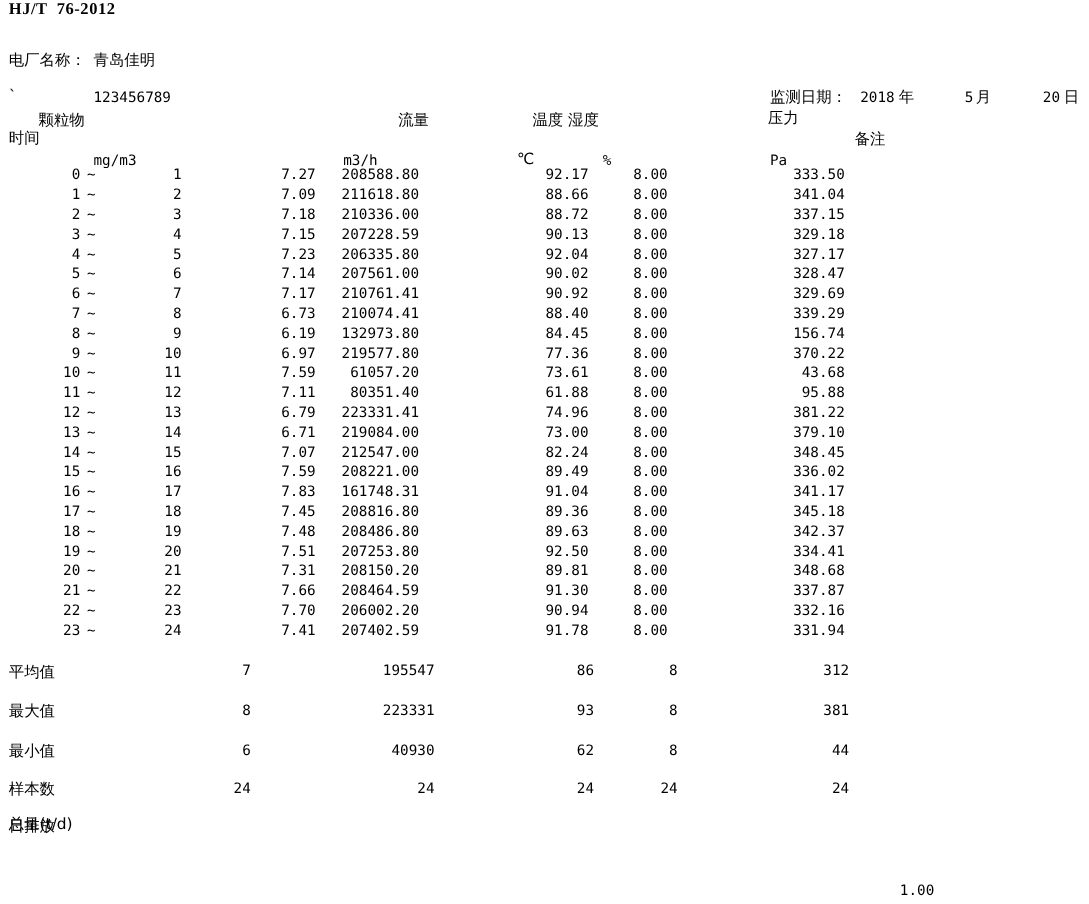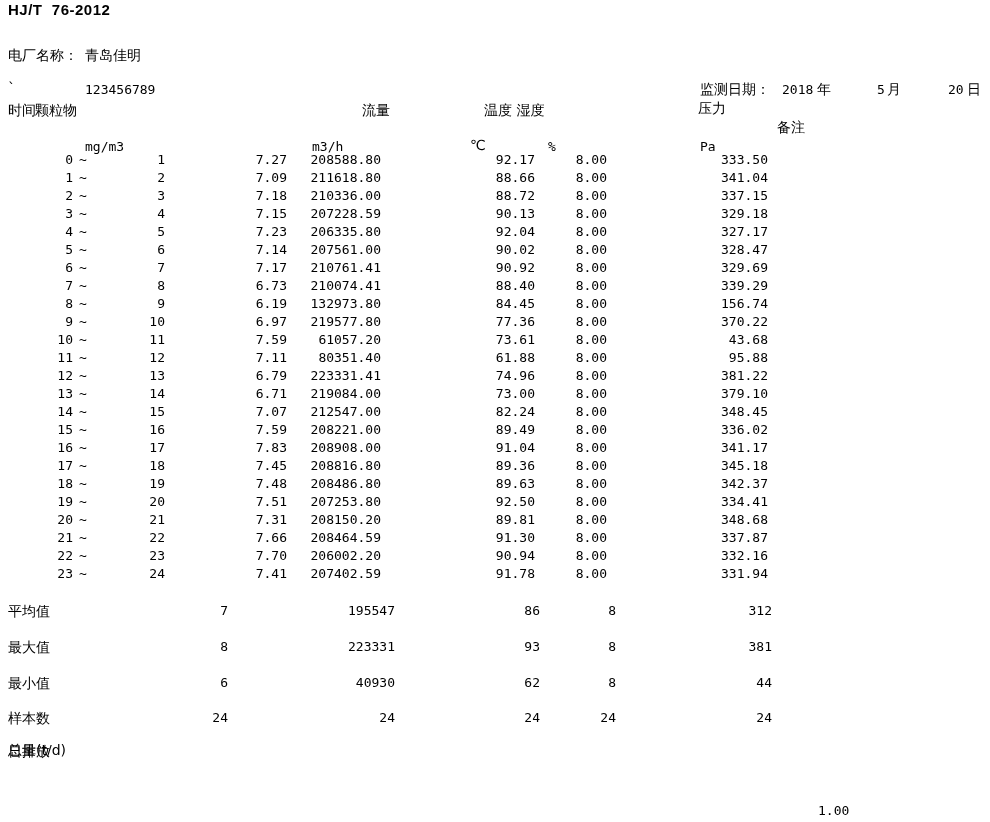--- a/index.html
+++ b/index.html
@@ -1,21 +1,21 @@
 <!DOCTYPE html>
 <html><head>
 <meta charset="utf-8">
 <style>
   html,body { margin:0; padding:0; background:#ffffff; }
   .sheet { position:relative; width:990px; height:822px; background:#ffffff; color:#000;
            overflow:hidden; }
   .abs { position:absolute; white-space:pre; line-height:1.15; }
   .cn  { font-family:"DejaVu Sans","Liberation Sans",sans-serif; font-size:14px; }
   .num { font-family:"DejaVu Sans Mono","Liberation Mono",monospace; font-size:13px; }
-  .code { left:8px; top:1px; font-family:Liberation Sans, sans-serif;
+  .code { left:8px; top:1px; font-family:Liberation Serif, serif;
           font-weight:bold; font-size:15px; letter-spacing:0.5px; }
   .title { left:237px; top:19px; font-size:21px; font-weight:bold; letter-spacing:0.5px; }
   .row { position:absolute; left:0; width:990px; height:18px; }
   .row span { position:absolute; top:0; line-height:18px; white-space:pre; }
   
   .c-from { left:23px;  width:50px;  text-align:right; }
   .c-tilde{ left:79px;  top:-4px; }
   .c-to   { left:115px; width:50px;  text-align:right; }
   .c-part { left:187px; width:100px; text-align:right; }
   .c-flow { left:256px; width:125px; text-align:right; }
@@ -46,21 +46,21 @@
   <div class="abs cn" style="left:817px; top:81px;">年</div>
   <div class="abs num" style="left:877px; top:83px;">5</div>
   <div class="abs cn" style="left:887px; top:81px;">月</div>
   <div class="abs num" style="left:948px; top:83px;">20</div>
   <div class="abs cn" style="left:967px; top:81px;">日</div>
 
   <div class="abs cn" style="left:35px;  top:102px;">颗粒物</div>
   <div class="abs cn" style="left:362px; top:102px;">流量</div>
   <div class="abs cn" style="left:484px; top:102px;">温度 湿度</div>
   <div class="abs cn" style="left:698px; top:100px;">压力</div>
-  <div class="abs cn" style="left:8px;   top:102px;">时间</div>
+  <div class="abs cn" style="left:8px;   top:118px;">时间</div>
   <div class="abs cn" style="left:777px; top:119px;">备注</div>
 
   <div class="abs num" style="left:85px;  top:140px;">mg/m3</div>
   <div class="abs num" style="left:312px; top:140px;">m3/h</div>
   <div class="abs cn" style="left:470px; top:137px;">℃</div>
   <div class="abs num" style="left:548px; top:140px;">%</div>
   <div class="abs num" style="left:700px; top:140px;">Pa</div>
 
   <div id="rows">
       <div class="row" style="top: 151px;">
@@ -221,21 +221,21 @@
         <span class="num c-flow">208221.00</span>
         <span class="num c-temp">89.49</span>
         <span class="num c-hum">8.00</span>
         <span class="num c-pres">336.02</span>
       </div>
       <div class="row" style="top: 439px;">
         <span class="num c-from">16</span>
         <span class="num c-tilde">~</span>
         <span class="num c-to">17</span>
         <span class="num c-part">7.83</span>
-        <span class="num c-flow">208908.00</span>
+        <span class="num c-flow">161748.31</span>
         <span class="num c-temp">91.04</span>
         <span class="num c-hum">8.00</span>
         <span class="num c-pres">341.17</span>
       </div>
       <div class="row" style="top: 457px;">
         <span class="num c-from">17</span>
         <span class="num c-tilde">~</span>
         <span class="num c-to">18</span>
         <span class="num c-part">7.45</span>
         <span class="num c-flow">208816.80</span>

